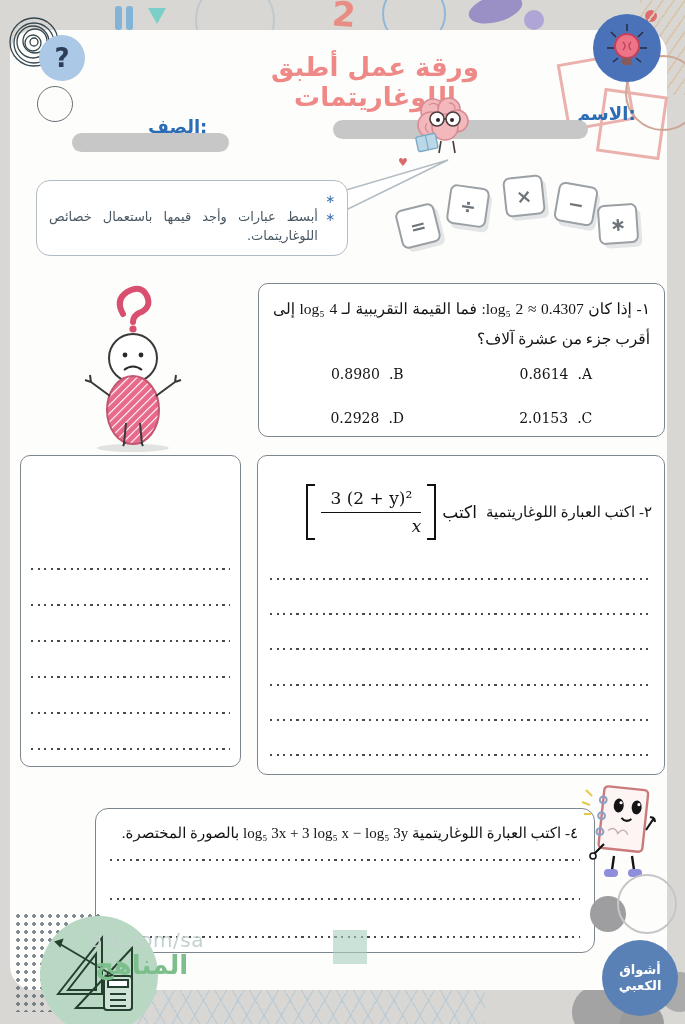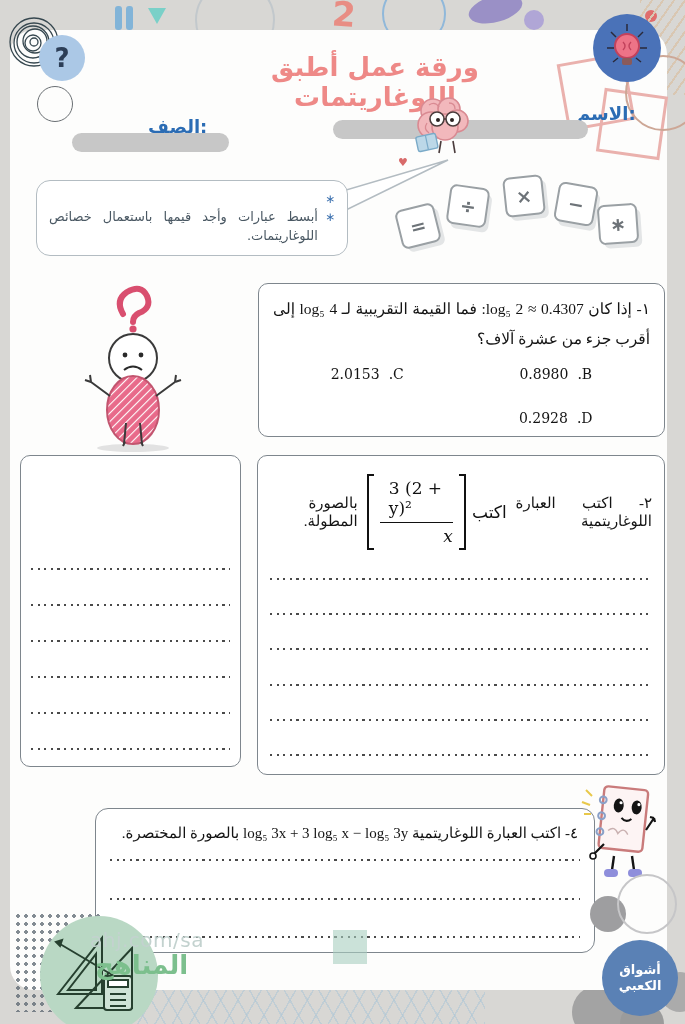--- a/index.html
+++ b/index.html
@@ -203,20 +203,24 @@
     <span>−</span>
   </div>
 <div class="abs die" style="left:598px;top:204px;transform:rotate(-4deg);">
     <span>∗</span>
   </div>
 
 <div class="abs qbox" id="q1">
   <div class="qtext">١- إذا كان log₅ 2 ≈ 0.4307: فما القيمة التقريبية لـ log₅ 4 إلى أقرب جزء من عشرة آلاف؟</div>
   <div class="opts">
     <div class="opt">
+        <span>0.8614</span>
+        <span>.A</span>
+      </div>
+    <div class="opt">
         <span>0.8980</span>
         <span>.B</span>
       </div>
     <div class="opt">
         <span>2.0153</span>
         <span>.C</span>
       </div>
     <div class="opt">
         <span>0.2928</span>
         <span>.D</span>
@@ -265,21 +269,20 @@
       <span class="brkt">
         <span class="brk l"></span>
         <span class="frac">
           <span class="num">3 (2 + y)²</span>
           <span class="den">x</span>
         </span>
         <span class="brk r"></span>
       </span>
       <span class="logbase">اكتب</span>
     </span>
-    <span class="qtext">بالصورة المطولة.</span>
   </div>
   <div class="lines">
     <div class="dotline"></div>
     <div class="dotline"></div>
     <div class="dotline"></div>
     <div class="dotline"></div>
     <div class="dotline"></div>
     <div class="dotline"></div>
   </div>
 </div>

